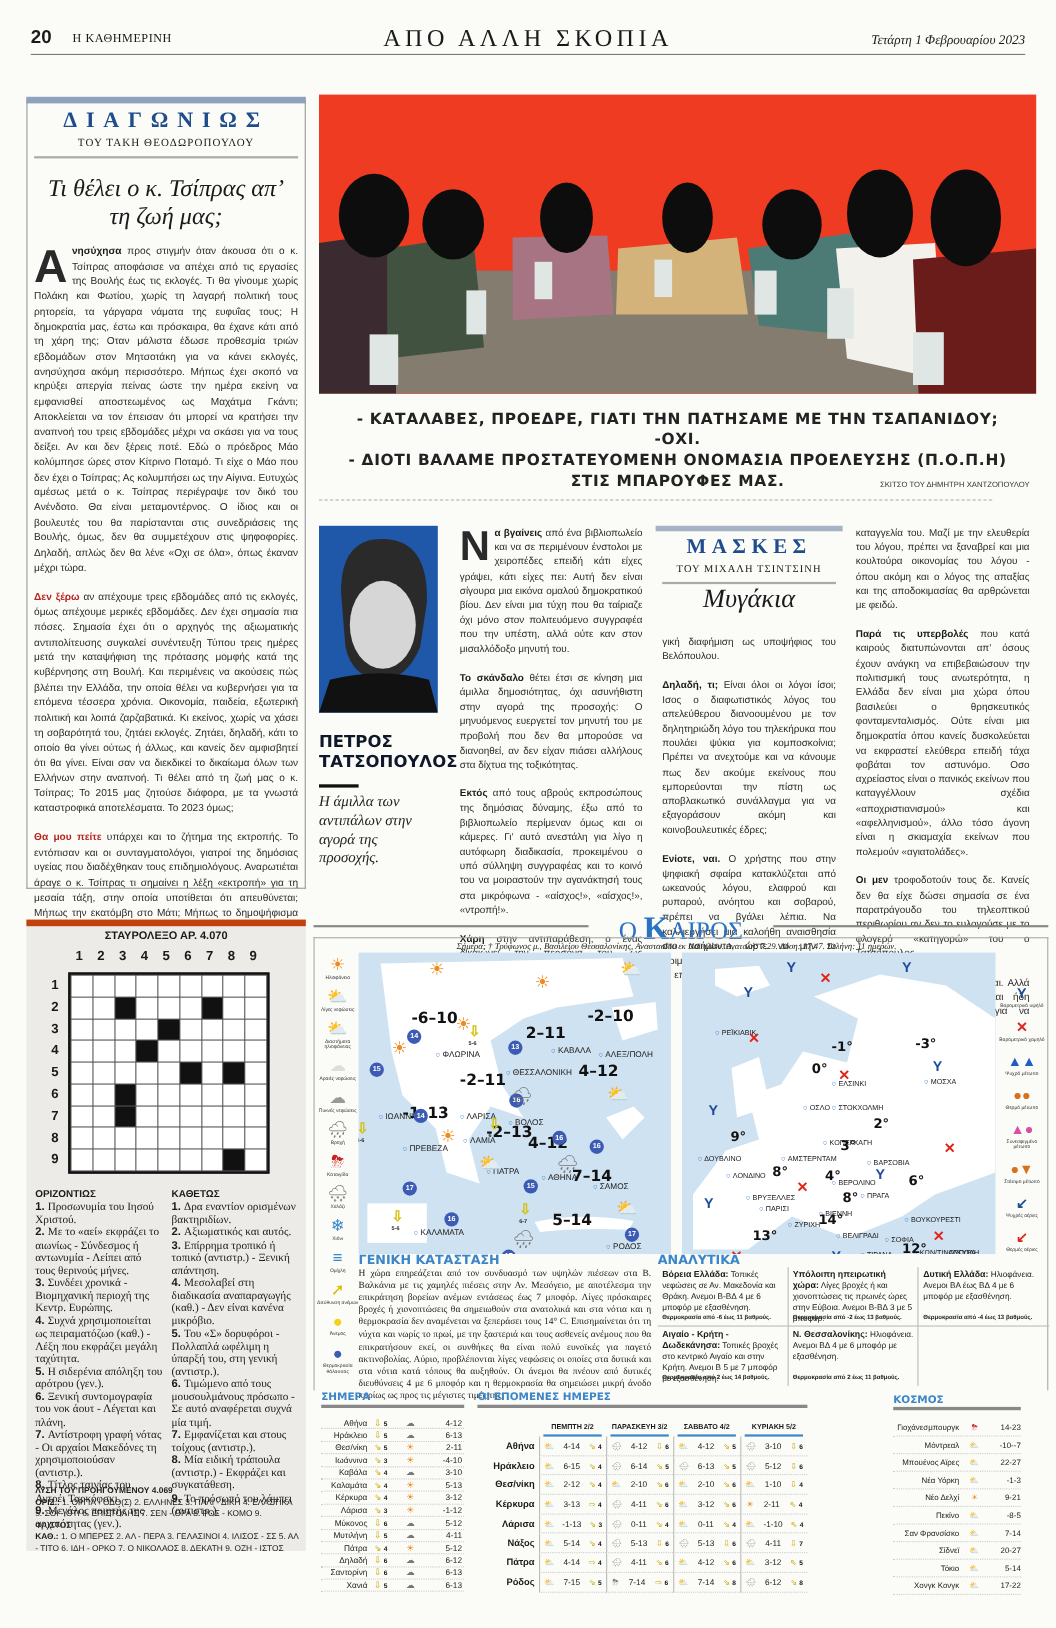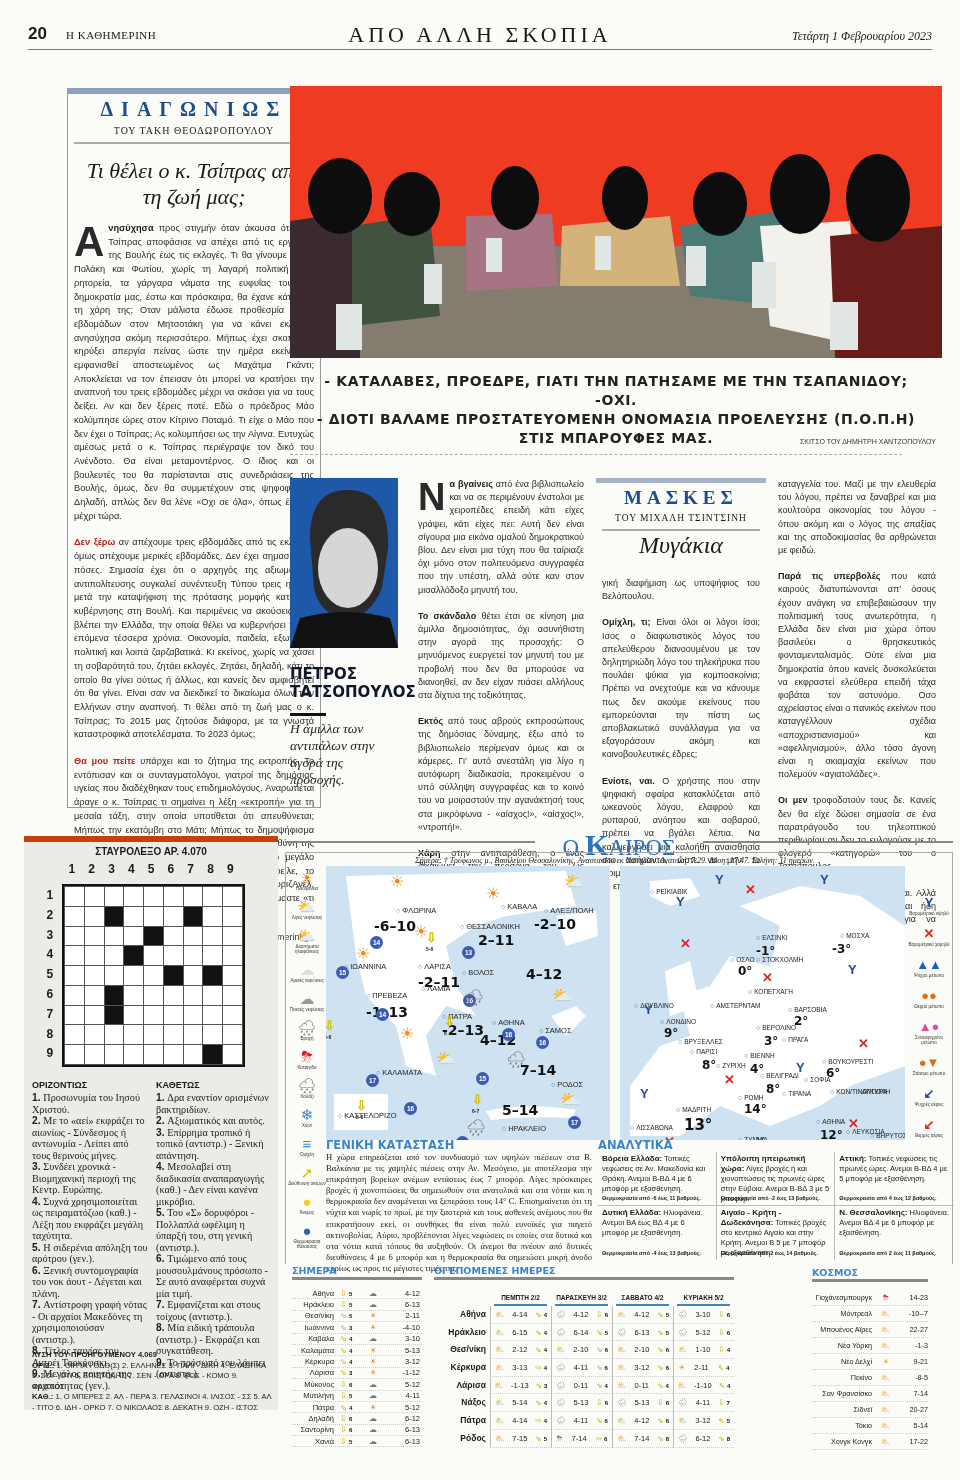--- a/index.html
+++ b/index.html
@@ -5,21 +5,21 @@
   * { box-sizing: border-box; margin: 0; padding: 0; }
   body { width: 960px; height: 1480px; background: #fbfbf8; font-family: "Liberation Sans", sans-serif; color: #1a1a1a; position: relative; overflow: hidden; }
   .abs { position: absolute; }
   
   #hdr { left: 28px; top: 22px; width: 904px; height: 28px; border-bottom: 1px solid #777; }
   #hdr .pg { position: absolute; left: 0; top: 2px; font: bold 17px "Liberation Sans", sans-serif; }
   #hdr .paper { position: absolute; left: 38px; top: 7px; font: 11px "Liberation Serif", serif; letter-spacing: 0.5px; }
   #hdr .sec { position: absolute; left: 0; width: 904px; top: 0; text-align: center; font: 22px "Liberation Serif", serif; letter-spacing: 4px; }
   #hdr .date { position: absolute; right: 0; top: 7px; font: italic 12px "Liberation Serif", serif; }
   
-  #col-left { left: 24px; top: 88px; width: 254px; height: 720px; border: 1px solid #999; border-top: 6px solid #8ea2bd; margin-left: 43px; }
+  #col-left { left: 24px; top: 88px; width: 254px; height: 720px; border: 1px solid #999; border-top: 6px solid #8ea2bd; }
   .col-head { text-align: center; color: #1f4d8c; font: bold 20px "Liberation Serif", serif; letter-spacing: 8px; margin-top: 4px; }
   .col-by { text-align: center; font: 10px "Liberation Serif", serif; letter-spacing: 1px; border-bottom: 2px solid #aaa; padding: 4px 0 6px; margin: 0 6px; font-variant: small-caps; }
   .art-title { text-align: center; font: italic 22px "Liberation Serif", serif; line-height: 26px; margin: 14px 8px 12px; }
   .body { font: 9.2px "Liberation Sans", sans-serif; line-height: 13.7px; text-align: justify; padding: 0 6px; color: #2a2a2a; }
   .body p { margin-bottom: 13px; }
   .body b { color: #b8231e; }
   .body b.dark { color: #1a1a1a; }
   .dropcap { float: left; font: bold 42px "Liberation Sans", sans-serif; line-height: 36px; margin: 2px 4px 0 0; }
   .email { text-align: right; font-size: 9px; padding: 0 8px; color: #333; }
   
@@ -61,21 +61,21 @@
   #wx-title .t { position: absolute; left: 0; width: 668px; text-align: center; top: -4px; font: 23px "Liberation Serif", serif; color: #2a73c4; }
   #wx-box { left: 285px; top: 852px; width: 668px; height: 412px; border: 1px solid #aaa; border-bottom: none; }
   #wx-today { left: 330px; top: 856px; width: 570px; text-align: center; font: italic 8px "Liberation Serif", serif; }
   #legend-l { left: 287px; top: 870px; width: 40px; }
   .lg { text-align: center; margin-bottom: 8px; }
   .lg .ic { font-size: 15px; line-height: 16px; display: block; }
   .lg .lb { font-size: 4.5px; color: #333; display: block; line-height: 5px; }
   #map-gr { left: 326px; top: 866px; width: 284px; height: 274px; background: #cfe2f1; overflow: hidden; }
   #map-eu { left: 620px; top: 866px; width: 285px; height: 274px; background: #cfe2f1; overflow: hidden; }
   #legend-r { left: 908px; top: 895px; width: 42px; }
-  .city { position: absolute; font: 7.5px "Liberation Sans", sans-serif; color: #222; white-space: nowrap; }
+  .city { position: absolute; font: 7.5px "Liberation Sans", sans-serif; color: #222; white-space: nowrap; margin-top: 48px; }
   .city::before { content: "○ "; color: #2a73c4; font-size: 7px; }
   .temp { position: absolute; font: bold 14px "DejaVu Sans", sans-serif; color: #111; white-space: nowrap; }
   .sea { position: absolute; width: 13px; height: 13px; border-radius: 50%; background: #3c5bb4; color: #fff; font: bold 6.5px "Liberation Sans", sans-serif; text-align: center; line-height: 13px; }
   .wicon { position: absolute; font-size: 16px; line-height: 16px; }
   .sym { position: absolute; font: bold 13px "Liberation Sans", sans-serif; }
   
   #gen { left: 326px; top: 1138px; width: 266px; }
   .wx-h { font: bold 11.5px "DejaVu Sans", sans-serif; color: #3a86c8; }
   #gen p { font: 8.6px "Liberation Serif", serif; line-height: 11.1px; text-align: justify; }
   #analyt { left: 598px; top: 1138px; width: 356px; }
@@ -186,21 +186,21 @@
   <p><b class="dark">Χάρη</b><span> στην αντιπαράθεση, ο ένας δικαιώνει την περσόνα του, ως ιεραπόστολος της αθεΐας· ο άλλος κερδίζει τζάμπα προεκλο-</span></p>
 </div>
 
 <div id="mask-head" class="abs">
   <div class="col-head">ΜΑΣΚΕΣ</div>
   <div class="col-by">ΤΟΥ ΜΙΧΑΛΗ ΤΣΙΝΤΣΙΝΗ</div>
 </div>
 <div id="mask-title" class="abs">Μυγάκια</div>
 <div id="mask-body1" class="abs body" style="font-size:9px;line-height:13.2px;">
   <p>γική διαφήμιση ως υποψήφιος του Βελόπουλου.</p>
-  <p><b class="dark">Ομίχλη, τι;</b><span> Είναι όλοι οι λόγοι ίσοι; Ισος ο διαφωτιστικός λόγος του απελεύθερου διανοουμένου με τον δηλητηριώδη λόγο του τηλεκήρυκα που πουλάει ψύκια για κομποσκοίνια; Πρέπει να ανεχτούμε και να κάνουμε πως δεν ακούμε εκείνους που εμπορεύονται την πίστη ως αποβλακωτικό συνάλλαγμα για να εξαγοράσουν ακόμη και κοινοβουλευτικές έδρες;</span></p>
+  <p><b class="dark">Δηλαδή, τι;</b><span> Είναι όλοι οι λόγοι ίσοι; Ισος ο διαφωτιστικός λόγος του απελεύθερου διανοουμένου με τον δηλητηριώδη λόγο του τηλεκήρυκα που πουλάει ψύκια για κομποσκοίνια; Πρέπει να ανεχτούμε και να κάνουμε πως δεν ακούμε εκείνους που εμπορεύονται την πίστη ως αποβλακωτικό συνάλλαγμα για να εξαγοράσουν ακόμη και κοινοβουλευτικές έδρες;</span></p>
   <p><b class="dark">Ενίοτε, ναι.</b><span> Ο χρήστης που στην ψηφιακή σφαίρα κατακλύζεται από ωκεανούς λόγου, ελαφρού και ρυπαρού, ανόητου και σοβαρού, πρέπει να βγάλει λέπια. Να καλλιεργήσει μια καλοήθη αναισθησία στο ασήμαντο, ώστε να μην το πριμοδοτεί με την προσοχή του· να μην το επικυρώνει με την</span></p>
 </div>
 <div id="mask-body2" class="abs body" style="font-size:9px;line-height:13.2px;">
   <p>καταγγελία του. Μαζί με την ελευθερία του λόγου, πρέπει να ξαναβρεί και μια κουλτούρα οικονομίας του λόγου - όπου ακόμη και ο λόγος της απαξίας και της αποδοκιμασίας θα αρθρώνεται με φειδώ.</p>
   <p><b class="dark">Παρά τις υπερβολές</b><span> που κατά καιρούς διατυπώνονται απ’ όσους έχουν ανάγκη να επιβεβαιώσουν την πολιτισμική τους ανωτερότητα, η Ελλάδα δεν είναι μια χώρα όπου βασιλεύει ο θρησκευτικός φονταμενταλισμός. Ούτε είναι μια δημοκρατία όπου κανείς δυσκολεύεται να εκφραστεί ελεύθερα επειδή τάχα φοβάται τον αστυνόμο. Οσο αχρείαστος είναι ο πανικός εκείνων που καταγγέλλουν σχέδια «αποχριστιανισμού» και «αφελληνισμού», άλλο τόσο άγονη είναι η σκιαμαχία εκείνων που πολεμούν «αγιατολάδες».</span></p>
   <p><b class="dark">Οι μεν</b><span> τροφοδοτούν τους δε. Κανείς δεν θα είχε δώσει σημασία σε ένα παρατράγουδο του τηλεοπτικού περιθωρίου αν δεν το ευλογούσε με το φλογερό «κατηγορώ» του ο Τατσόπουλος.</span></p>
   <p><b class="dark">Μάχες;</b><span> Ναι. Πρέπει να δίνονται. Αλλά όχι μάχες ήδη δοσμένες και ήδη κερδισμένες. Οχι κανόνια για να κυνηγήσουμε μυγάκια.</span></p>
 </div>
 
 <div id="xw" class="abs">
@@ -515,21 +515,21 @@
       <div class="temp" style="font-size: 12px; left: 206px; top: 200px;">6°</div>
       <div class="city" style="font-size: 6.5px; left: 140px; top: 206px;">ΒΕΛΙΓΡΑΔΙ</div>
       <div class="temp" style="font-size: 12px; left: 146px; top: 216px;">8°</div>
       <div class="city" style="font-size: 6.5px; left: 184px; top: 210px;">ΣΟΦΙΑ</div>
       <div class="city" style="font-size: 6.5px; left: 162px; top: 224px;">ΤΙΡΑΝΑ</div>
       <div class="city" style="font-size: 6.5px; left: 210px; top: 222px;">ΚΩΝ/ΤΙΝΟΥΠΟΛΗ</div>
       <div class="city" style="font-size: 6.5px; left: 236px; top: 222px;">ΑΓΚΥΡΑ</div>
       <div class="city" style="font-size: 6.5px; left: 118px; top: 228px;">ΡΩΜΗ</div>
       <div class="temp" style="font-size: 12px; left: 124px; top: 236px;">14°</div>
       <div class="city" style="font-size: 6.5px; left: 56px; top: 240px;">ΜΑΔΡΙΤΗ</div>
-      <div class="temp" style="font-size: 15px; left: 64px; top: 250px;">13°</div>
+      <div class="temp" style="font-size: 12px; left: 64px; top: 250px;">13°</div>
       <div class="city" style="font-size: 6.5px; left: 10px; top: 258px;">ΛΙΣΣΑΒΩΝΑ</div>
       <div class="city" style="font-size: 6.5px; left: 196px; top: 252px;">ΑΘΗΝΑ</div>
       <div class="temp" style="font-size: 12px; left: 200px; top: 262px;">12°</div>
       <div class="city" style="font-size: 6.5px; left: 226px; top: 262px;">ΛΕΥΚΩΣΙΑ</div>
       <div class="temp" style="font-size: 12px; left: 232px; top: 272px;">12°</div>
       <div class="city" style="font-size: 6.5px; left: 118px; top: 270px;">ΤΥΝΙΔΑ</div>
       <div class="city" style="font-size: 6.5px; left: 250px; top: 266px;">ΒΗΡΥΤΟΣ</div>
       <div class="sym" style="left: 95px; top: 6px; color: rgb(31, 77, 156);">Y</div>
       <div class="sym" style="left: 200px; top: 6px; color: rgb(31, 77, 156);">Y</div>
       <div class="sym" style="left: 56px; top: 28px; color: rgb(31, 77, 156);">Y</div>
@@ -585,21 +585,20 @@
 <div id="gen" class="abs">
   <div class="wx-h">ΓΕΝΙΚΗ ΚΑΤΑΣΤΑΣΗ</div>
   <p>Η χώρα επηρεάζεται από τον συνδυασμό των υψηλών πιέσεων στα Β. Βαλκάνια με τις χαμηλές πιέσεις στην Αν. Μεσόγειο, με αποτέλεσμα την επικράτηση βορείων ανέμων εντάσεως έως 7 μποφόρ. Λίγες πρόσκαιρες βροχές ή χιονοπτώσεις θα σημειωθούν στα ανατολικά και στα νότια και η θερμοκρασία δεν αναμένεται να ξεπεράσει τους 14° C. Επισημαίνεται ότι τη νύχτα και νωρίς το πρωί, με την ξαστεριά και τους ασθενείς ανέμους που θα επικρατήσουν εκεί, οι συνθήκες θα είναι πολύ ευνοϊκές για παγετό ακτινοβολίας. Αύριο, προβλέπονται λίγες νεφώσεις οι οποίες στα δυτικά και στα νότια κατά τόπους θα αυξηθούν. Οι άνεμοι θα πνέουν από δυτικές διευθύνσεις 4 με 6 μποφόρ και η θερμοκρασία θα σημειώσει μικρή άνοδο κυρίως ως προς τις μέγιστες τιμές της.</p>
 </div>
 
 <div id="analyt" class="abs">
   <div class="wx-h">ΑΝΑΛΥΤΙΚΑ</div>
   <div id="analyt-grid">
       <div class="an"><b>Βόρεια Ελλάδα:</b><span> Τοπικές νεφώσεις σε Αν. Μακεδονία και Θράκη. Ανεμοι Β-ΒΔ 4 με 6 μποφόρ με εξασθένηση.</span><div class="tr">Θερμοκρασία από -6 έως 11 βαθμούς.</div></div>
       <div class="an"><b>Υπόλοιπη ηπειρωτική χώρα:</b><span> Λίγες βροχές ή και χιονοπτώσεις τις πρωινές ώρες στην Εύβοια. Ανεμοι Β-ΒΔ 3 με 5 μποφόρ.</span><div class="tr">Θερμοκρασία από -2 έως 13 βαθμούς.</div></div>
-      <div class="an"><b>Αττική:</b><span> Τοπικές νεφώσεις τις πρωινές ώρες. Ανεμοι Β-ΒΔ 4 με 5 μποφόρ με εξασθένηση.</span><div class="tr">Θερμοκρασία από 4 έως 12 βαθμούς.</div></div>
       <div class="an"><b>Δυτική Ελλάδα:</b><span> Ηλιοφάνεια. Ανεμοι ΒΑ έως ΒΔ 4 με 6 μποφόρ με εξασθένηση.</span><div class="tr">Θερμοκρασία από -4 έως 13 βαθμούς.</div></div>
       <div class="an"><b>Αιγαίο - Κρήτη - Δωδεκάνησα:</b><span> Τοπικές βροχές στο κεντρικό Αιγαίο και στην Κρήτη. Ανεμοι Β 5 με 7 μποφόρ με εξασθένηση.</span><div class="tr">Θερμοκρασία από 2 έως 14 βαθμούς.</div></div>
       <div class="an"><b>Ν. Θεσσαλονίκης:</b><span> Ηλιοφάνεια. Ανεμοι ΒΔ 4 με 6 μποφόρ με εξασθένηση.</span><div class="tr">Θερμοκρασία από 2 έως 11 βαθμούς.</div></div>
     </div>
 </div>
 
 <div id="today" class="abs">
   <div class="sec-h">ΣΗΜΕΡΑ</div>
   <div id="today-rows">
       <div class="trow">

